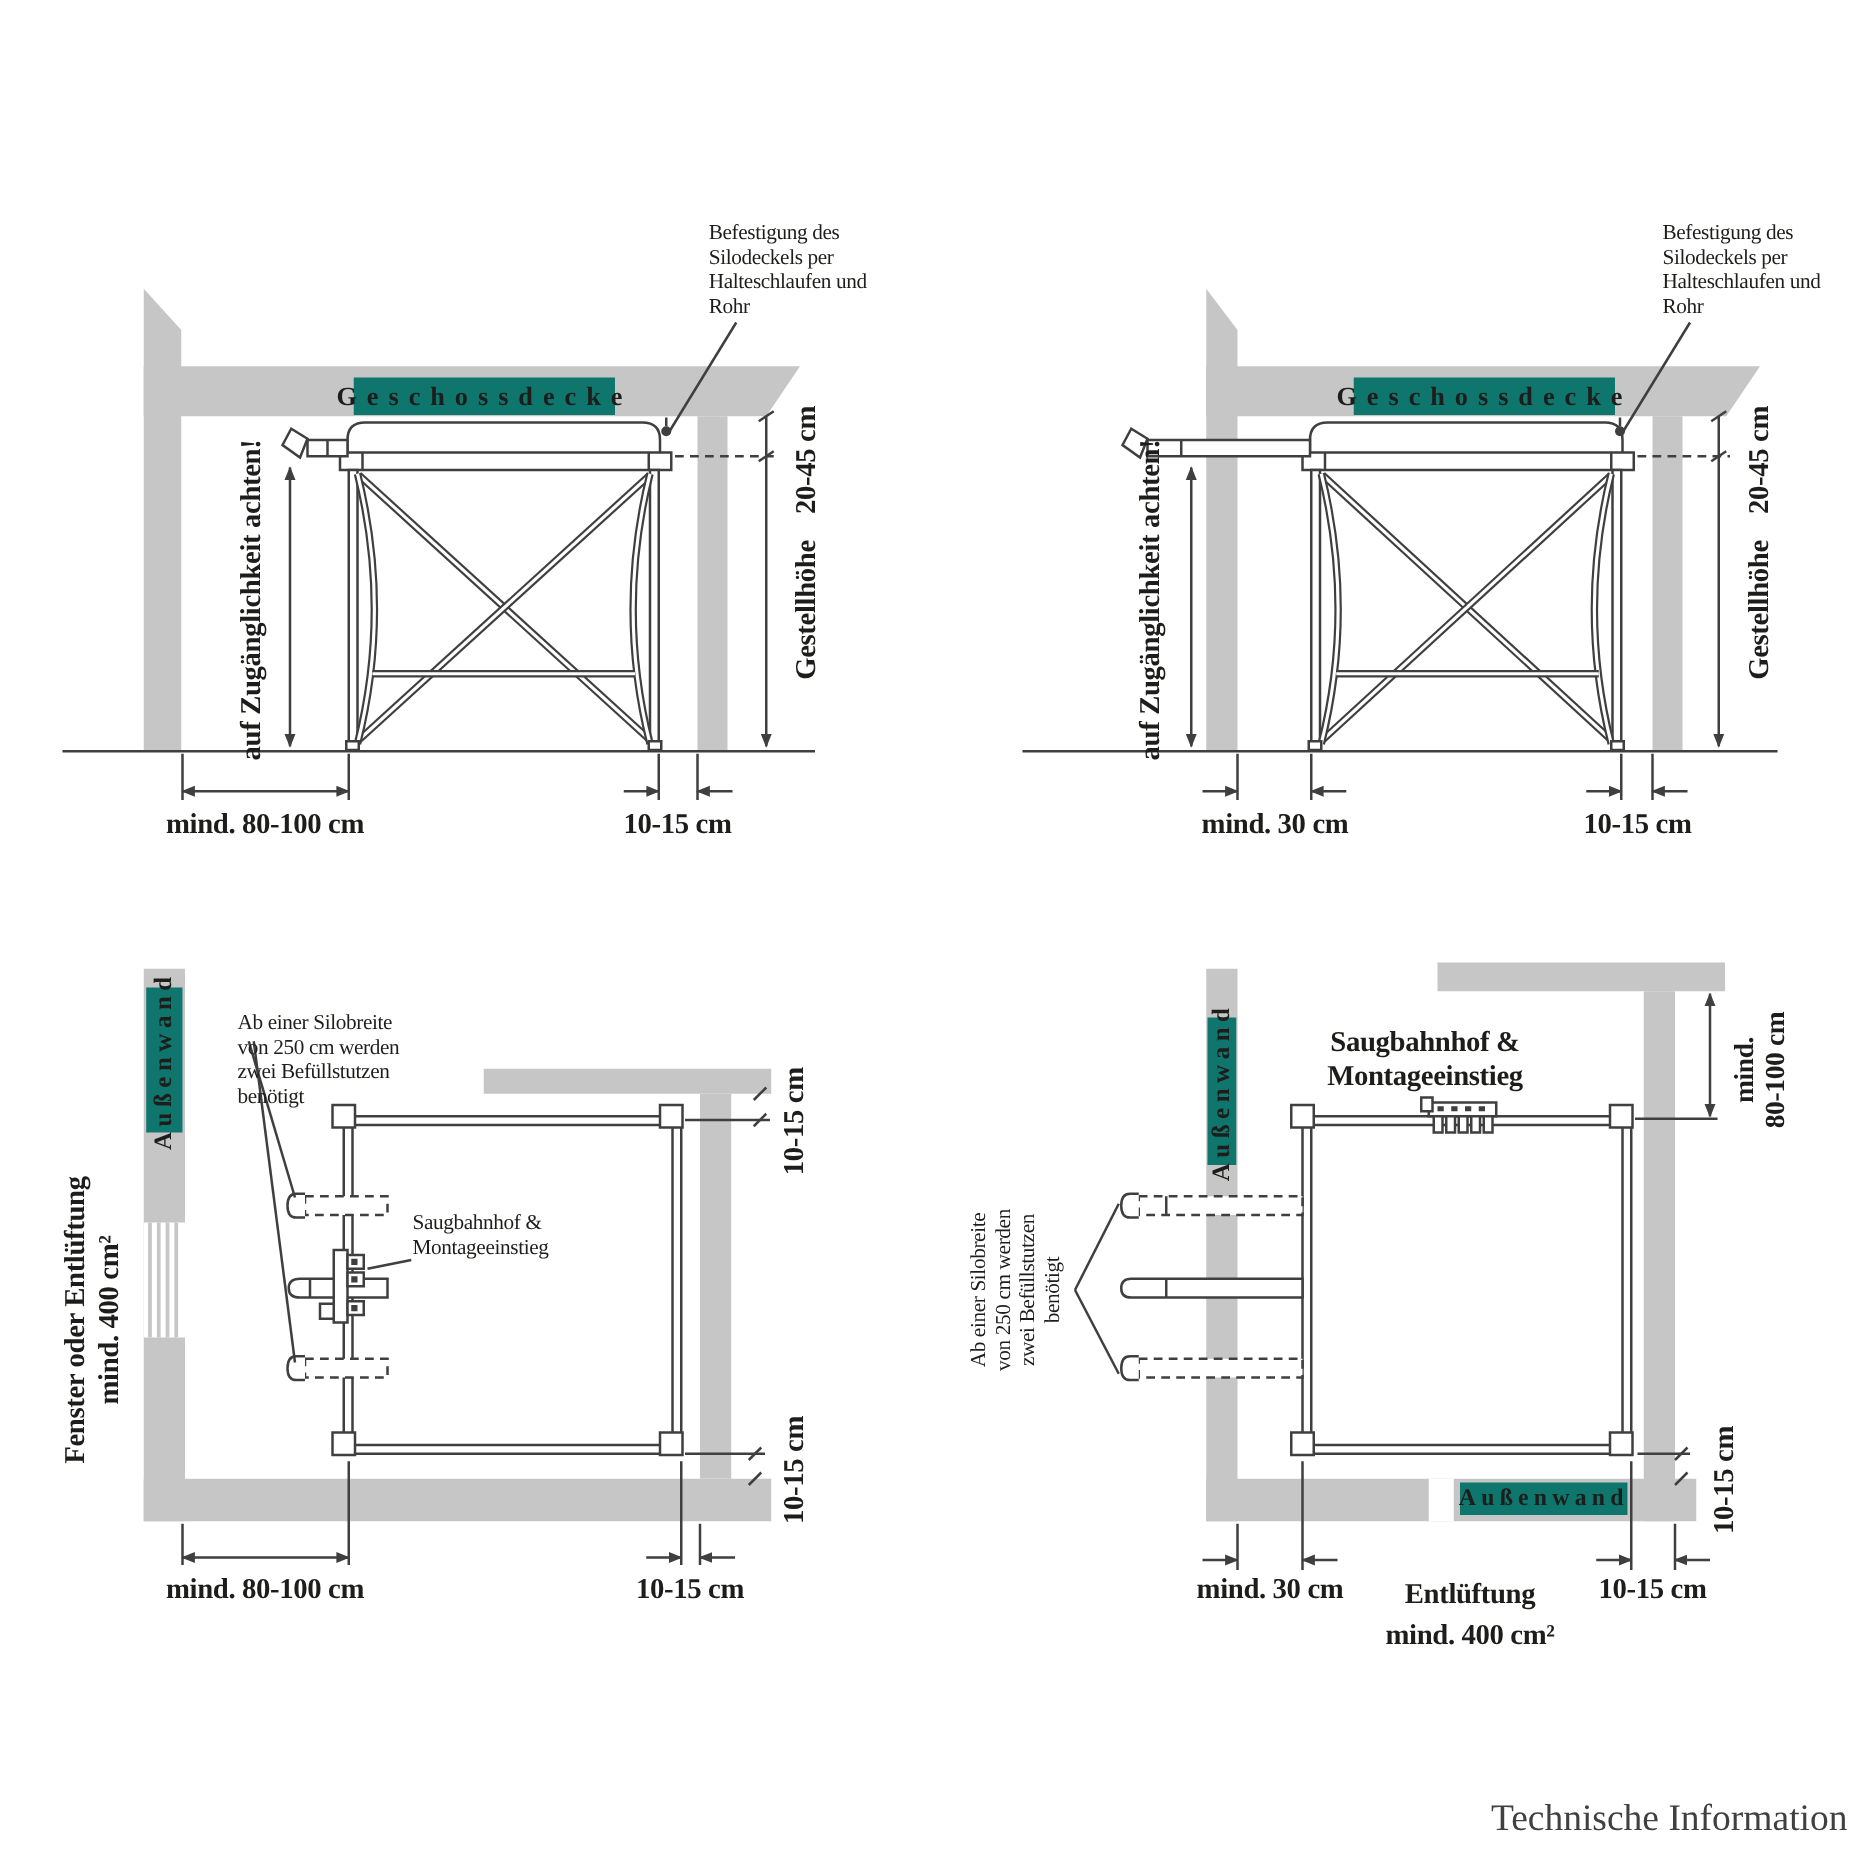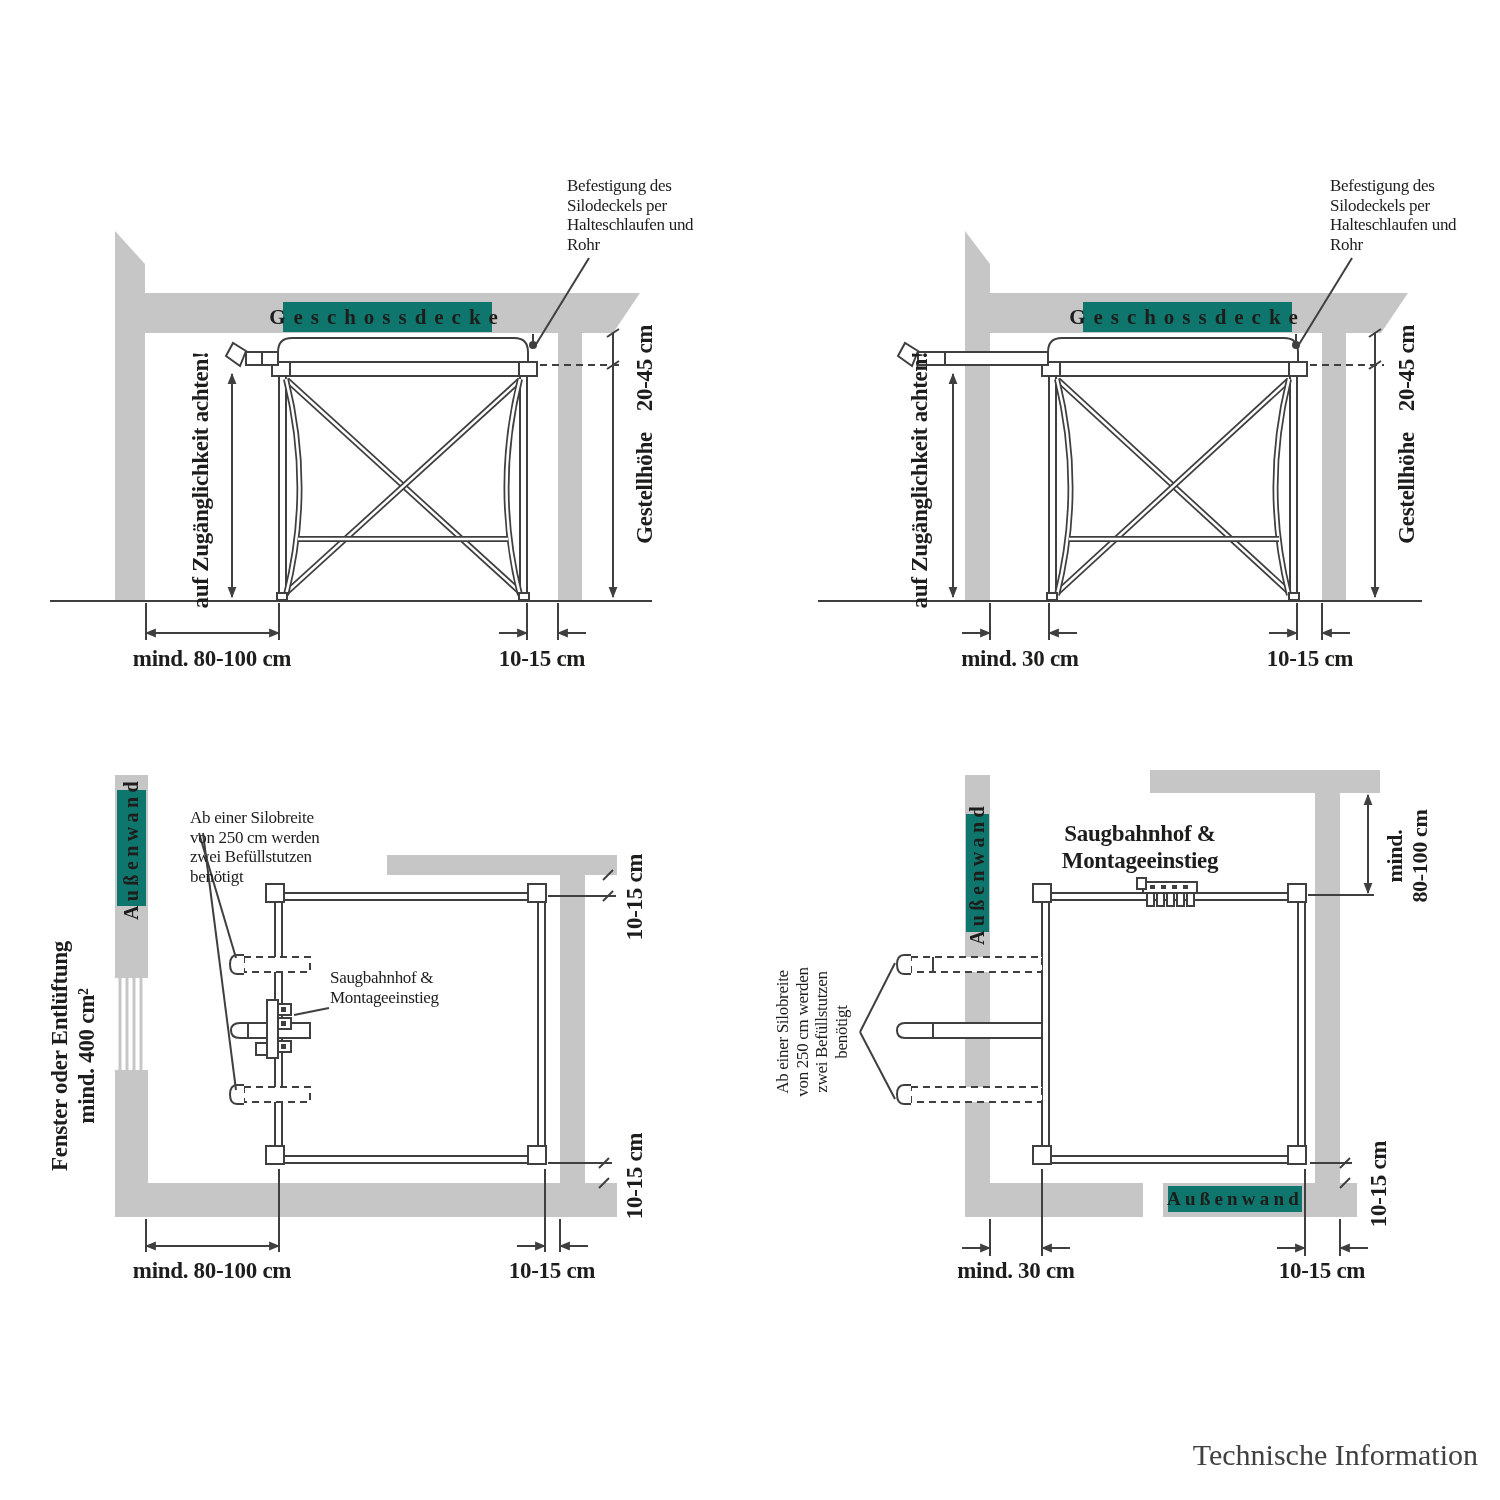--- a/index.html
+++ b/index.html
@@ -318,20 +318,22 @@
 benötigt</div>
 <div class="whitebox" style="left:966px;top:814px;width:23px;height:118px;">
   <span class="t-wall rotspan">Außenwand</span>
 </div>
 <div class="lbl t-big pre c" style="left:1040px;top:820px;width:200px;">Saugbahnhof &amp;
 Montageeinstieg</div>
 <div class="lbl t-dim rot c pre" style="left:1347px;top:830px;width:120px;height:52px;line-height:25px;font-size:22px;">mind.
 80-100 cm</div>
 <div class="lbl t-dim rot c" style="left:1329px;top:1172px;width:100px;height:24px;">10-15 cm</div>
 <div class="lbl t-dim c" style="left:936px;top:1258px;width:160px;">mind. 30 cm</div>
+<div class="lbl t-dim pre c" style="left:1076px;top:1258px;width:200px;line-height:33px;">Entlüftung
+mind. 400 cm²</div>
 <div class="lbl t-dim c" style="left:1242px;top:1258px;width:160px;">10-15 cm</div>
 <div class="whitebox" style="left:1168px;top:1186px;width:134px;height:26px;">
   <span class="t-wall" style="font-size:19px;">Außenwand</span>
 </div>
 
 <div class="lbl" id="footer-title" style="left:1178px;top:1438px;width:300px;">Technische Information</div>
 
 </div>
 
 </body></html>

